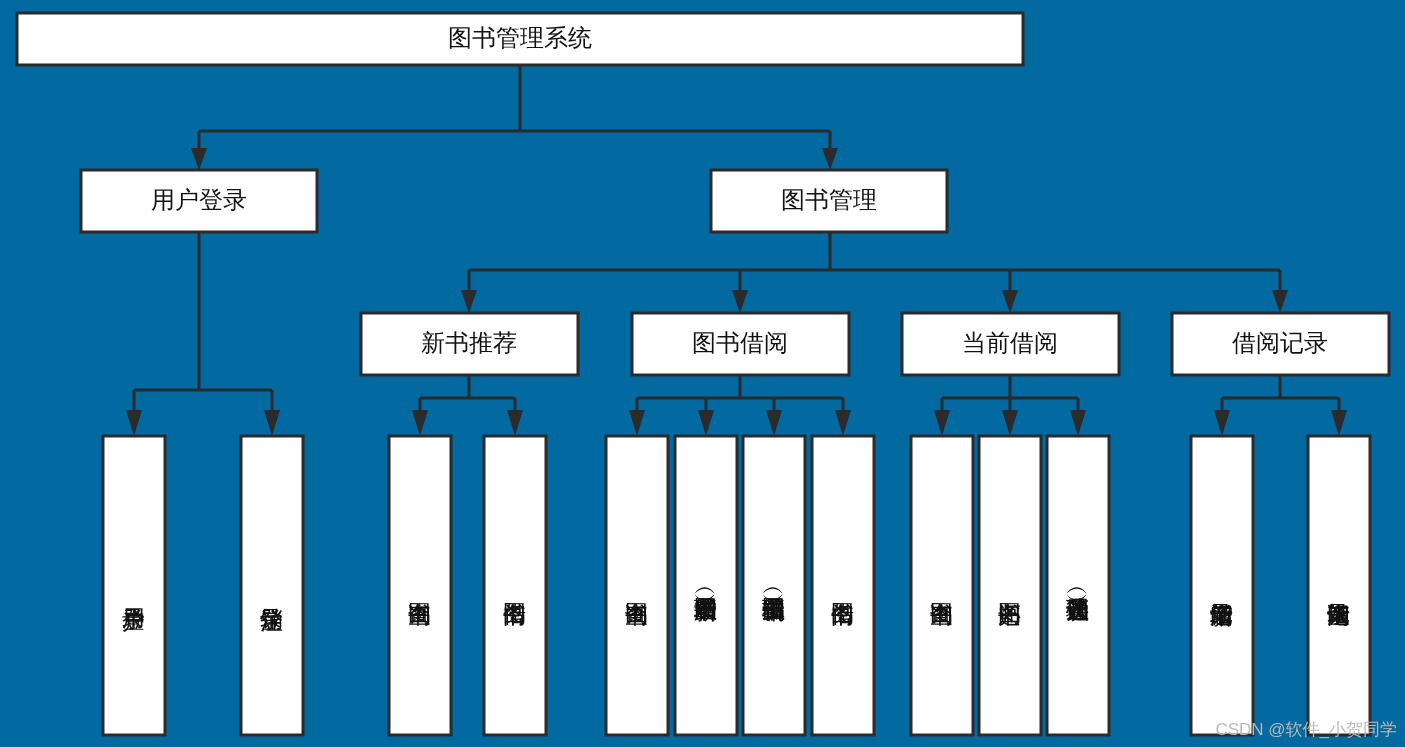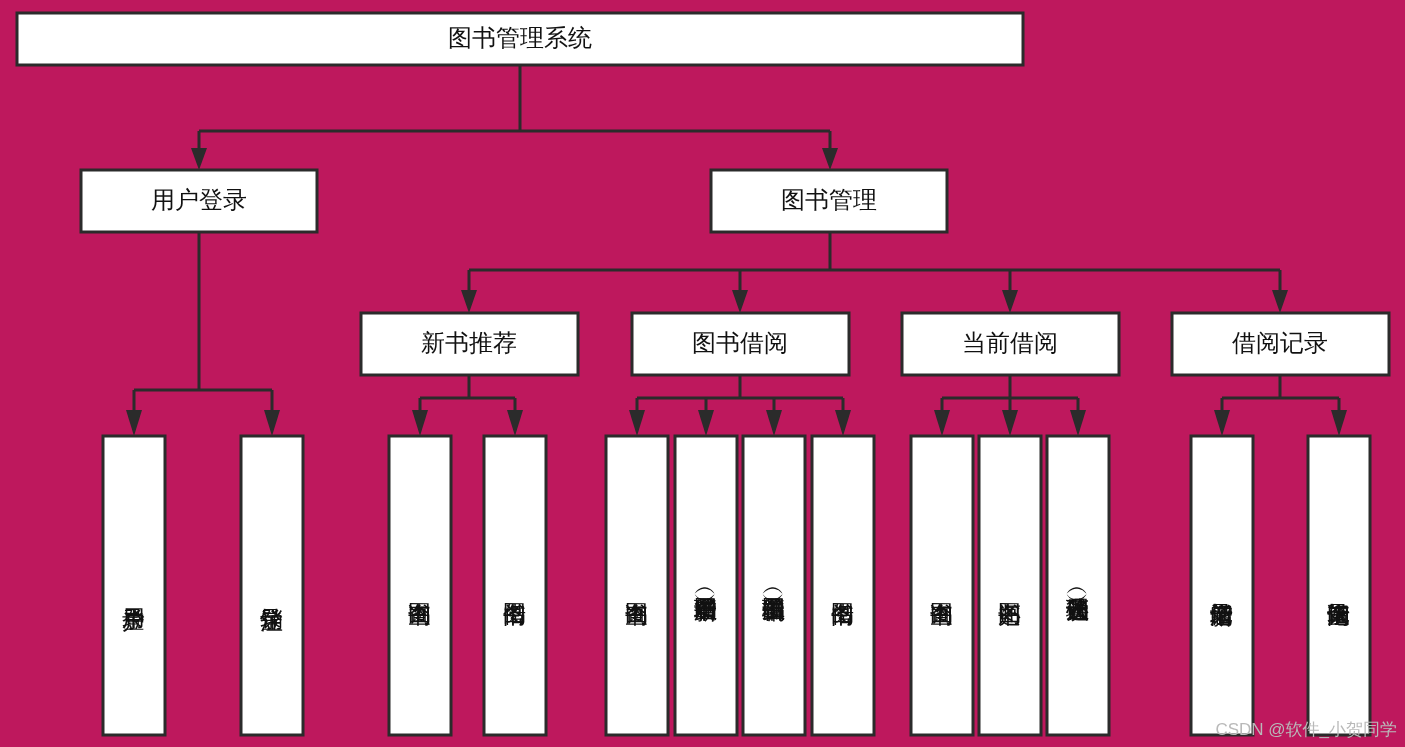--- a/index.html
+++ b/index.html
@@ -10,21 +10,21 @@
   body {
     width: 1405px;
     height: 747px;
     font-family: "Liberation Sans", "DejaVu Sans", sans-serif;
     overflow: hidden;
   }
   #diagram-root {
     position: relative;
     width: 1405px;
     height: 747px;
-    background: #be185d;
+    background: #0369a1;
   }
   svg.flow {
     position: absolute;
     left: 0;
     top: 0;
     width: 1405px;
     height: 747px;
   }
   .node-box {
     fill: #ffffff;

